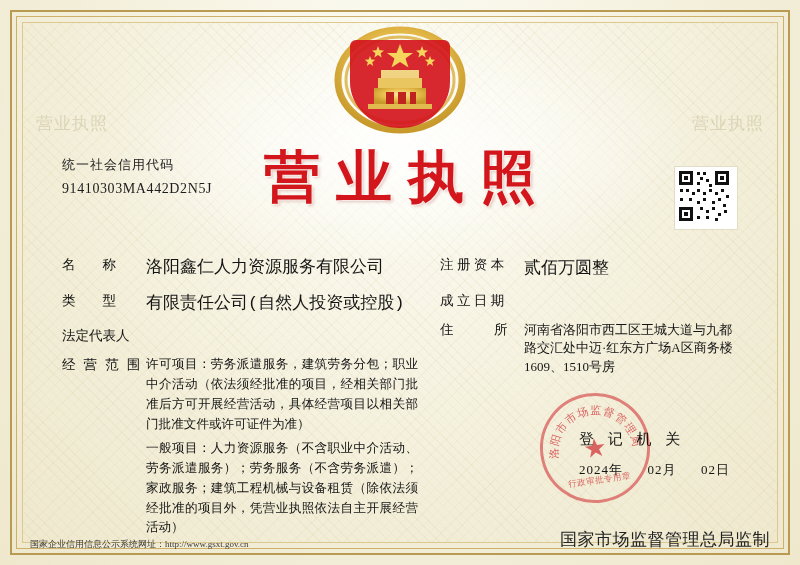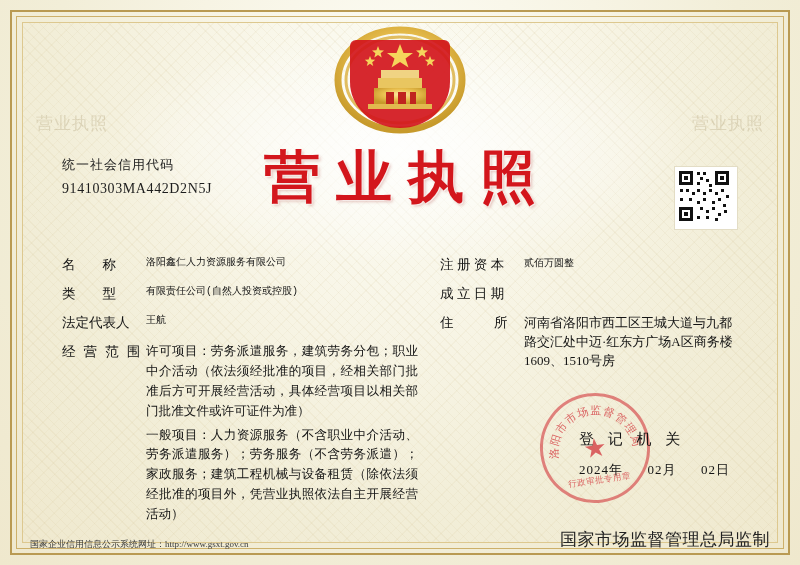--- a/index.html
+++ b/index.html
@@ -162,21 +162,21 @@
   }
   .lbl {
     flex: 0 0 84px;
     font-size: 13.5px;
     letter-spacing: 0px;
     color: #141414;
     display: flex;
     justify-content: space-between;
   }
   .val {
-    font-size: 10px;
+    font-size: 17px;
     color: #141414;
     line-height: 1.45;
     flex: 1 1 auto;
   }
   .val.small { font-size: 13px; }
 
   .scope-text {
     font-size: 12.6px;
     line-height: 1.58;
     color: #141414;
@@ -377,21 +377,20 @@
         <div class="val">洛阳鑫仁人力资源服务有限公司</div>
       </div>
 
       <div class="row">
         <div class="lbl">类　　型</div>
         <div class="val">有限责任公司(自然人投资或控股)</div>
       </div>
 
       <div class="row">
         <div class="lbl">法定代表人</div>
-        <div class="val">王航</div>
       </div>
 
       <div class="row">
         <div class="lbl">经 营 范 围</div>
         <div class="val scope-text">
           <p>许可项目：劳务派遣服务，建筑劳务分包；职业中介活动（依法须经批准的项目，经相关部门批准后方可开展经营活动，具体经营项目以相关部门批准文件或许可证件为准）</p>
           <p>一般项目：人力资源服务（不含职业中介活动、劳务派遣服务）；劳务服务（不含劳务派遣）；家政服务；建筑工程机械与设备租赁（除依法须经批准的项目外，凭营业执照依法自主开展经营活动）</p>
         </div>
       </div>
 

